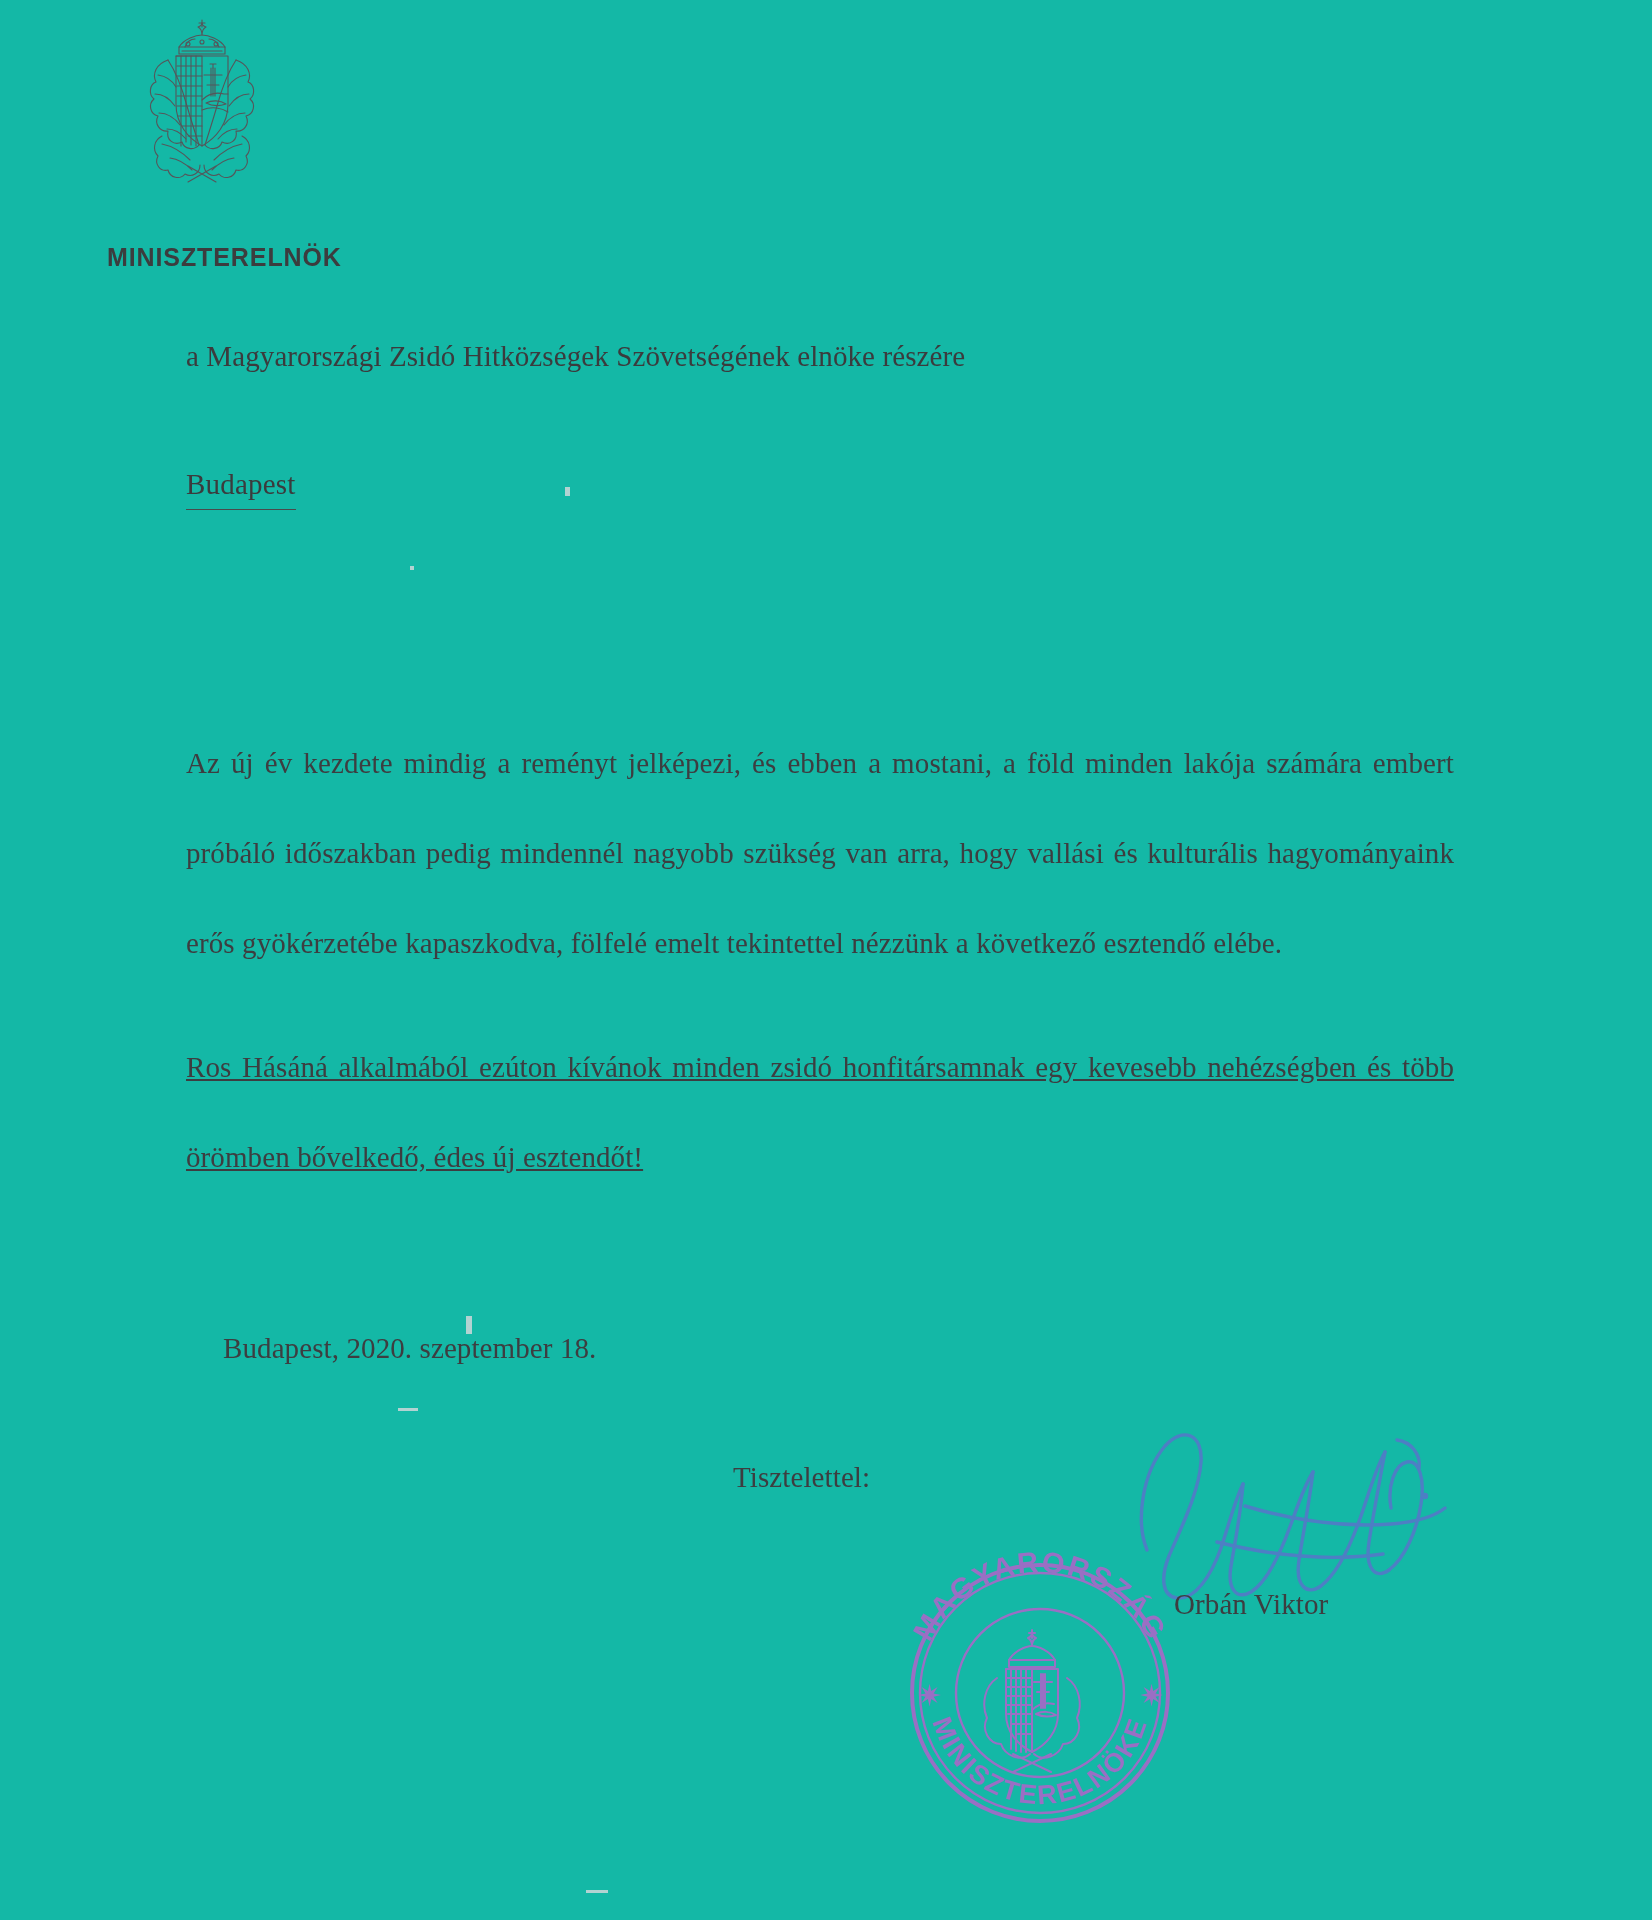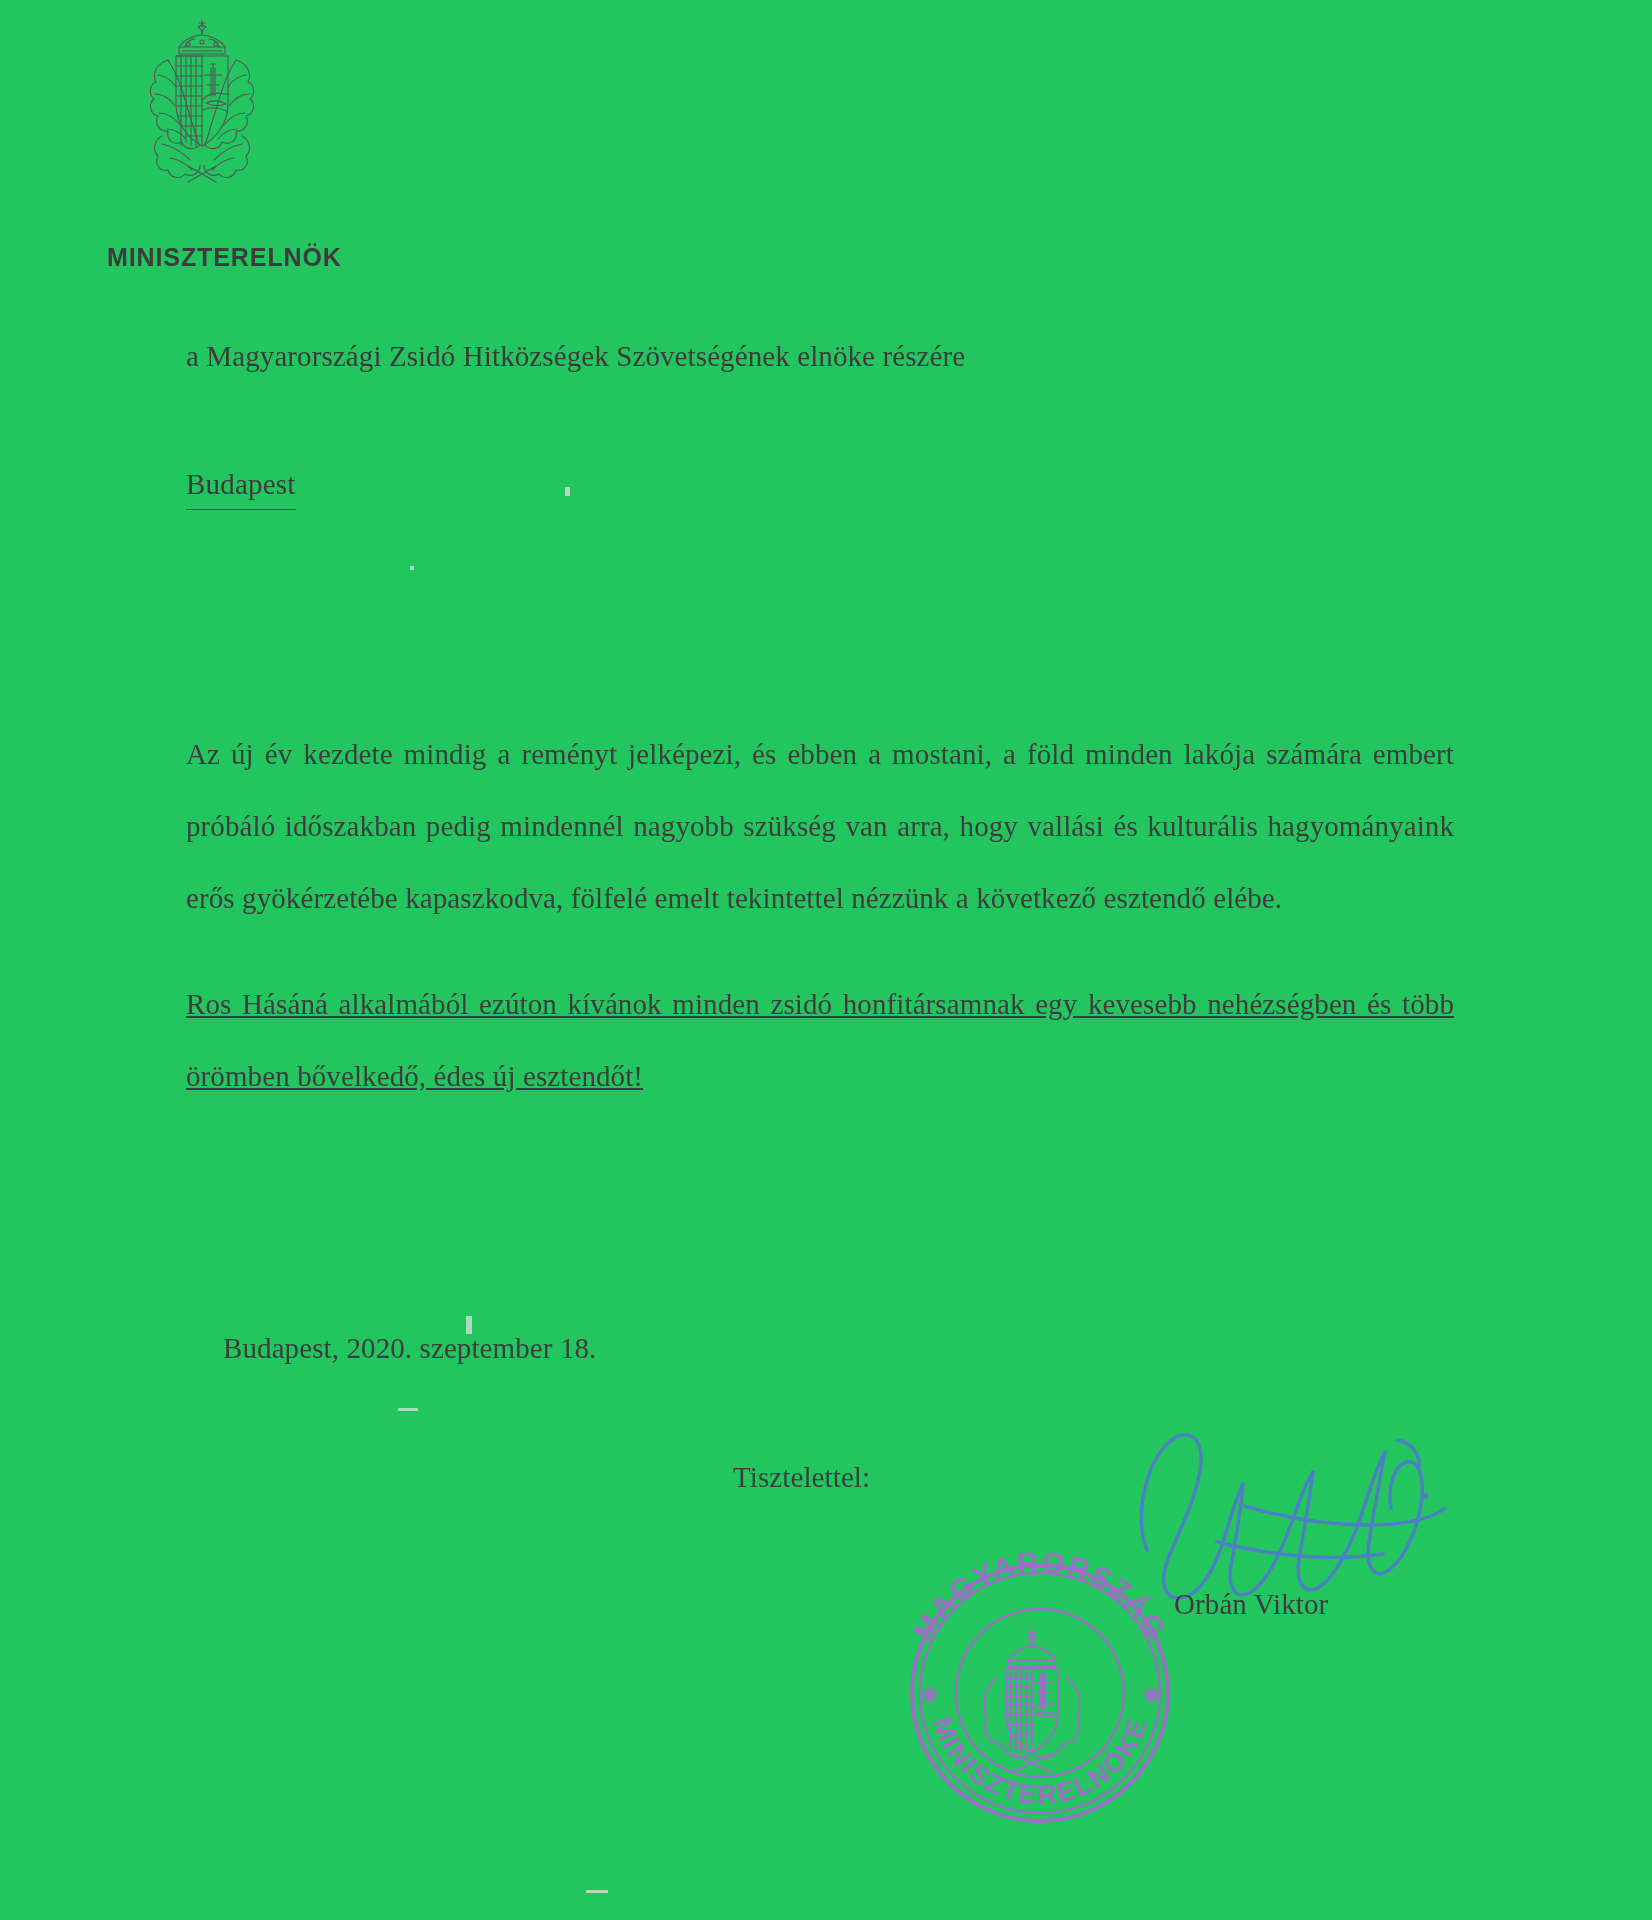--- a/index.html
+++ b/index.html
@@ -12,21 +12,21 @@
     height: 1920px;
     position: relative;
     font-family: "Liberation Serif", serif;
     color: #3a3a3c;
     overflow: hidden;
   }
 
   .page {
     position: absolute;
     inset: 0;
-    background: #22c55e;
+    background: #14b8a6;
   }
 
   
   .letterhead {
     position: absolute;
     left: 0;
     top: 0;
     width: 100%;
     height: 290px;
   }
@@ -88,21 +88,21 @@
     width: 1268px;
   }
   .salutation {
     font-size: 29px;
     color: #3d3d40;
     margin: 0 0 52px 0;
     letter-spacing: 0.1px;
   }
   .para {
     font-size: 29px;
-    line-height: 72px;
+    line-height: 90px;
     color: #3d3d40;
     margin: 0 0 34px 0;
     text-align: justify;
     letter-spacing: 0.1px;
   }
   .para.last-loose { text-align: justify; text-decoration: underline; }
   .para:last-child { margin-bottom: 0; }
 
   .date-line {
     position: absolute;

